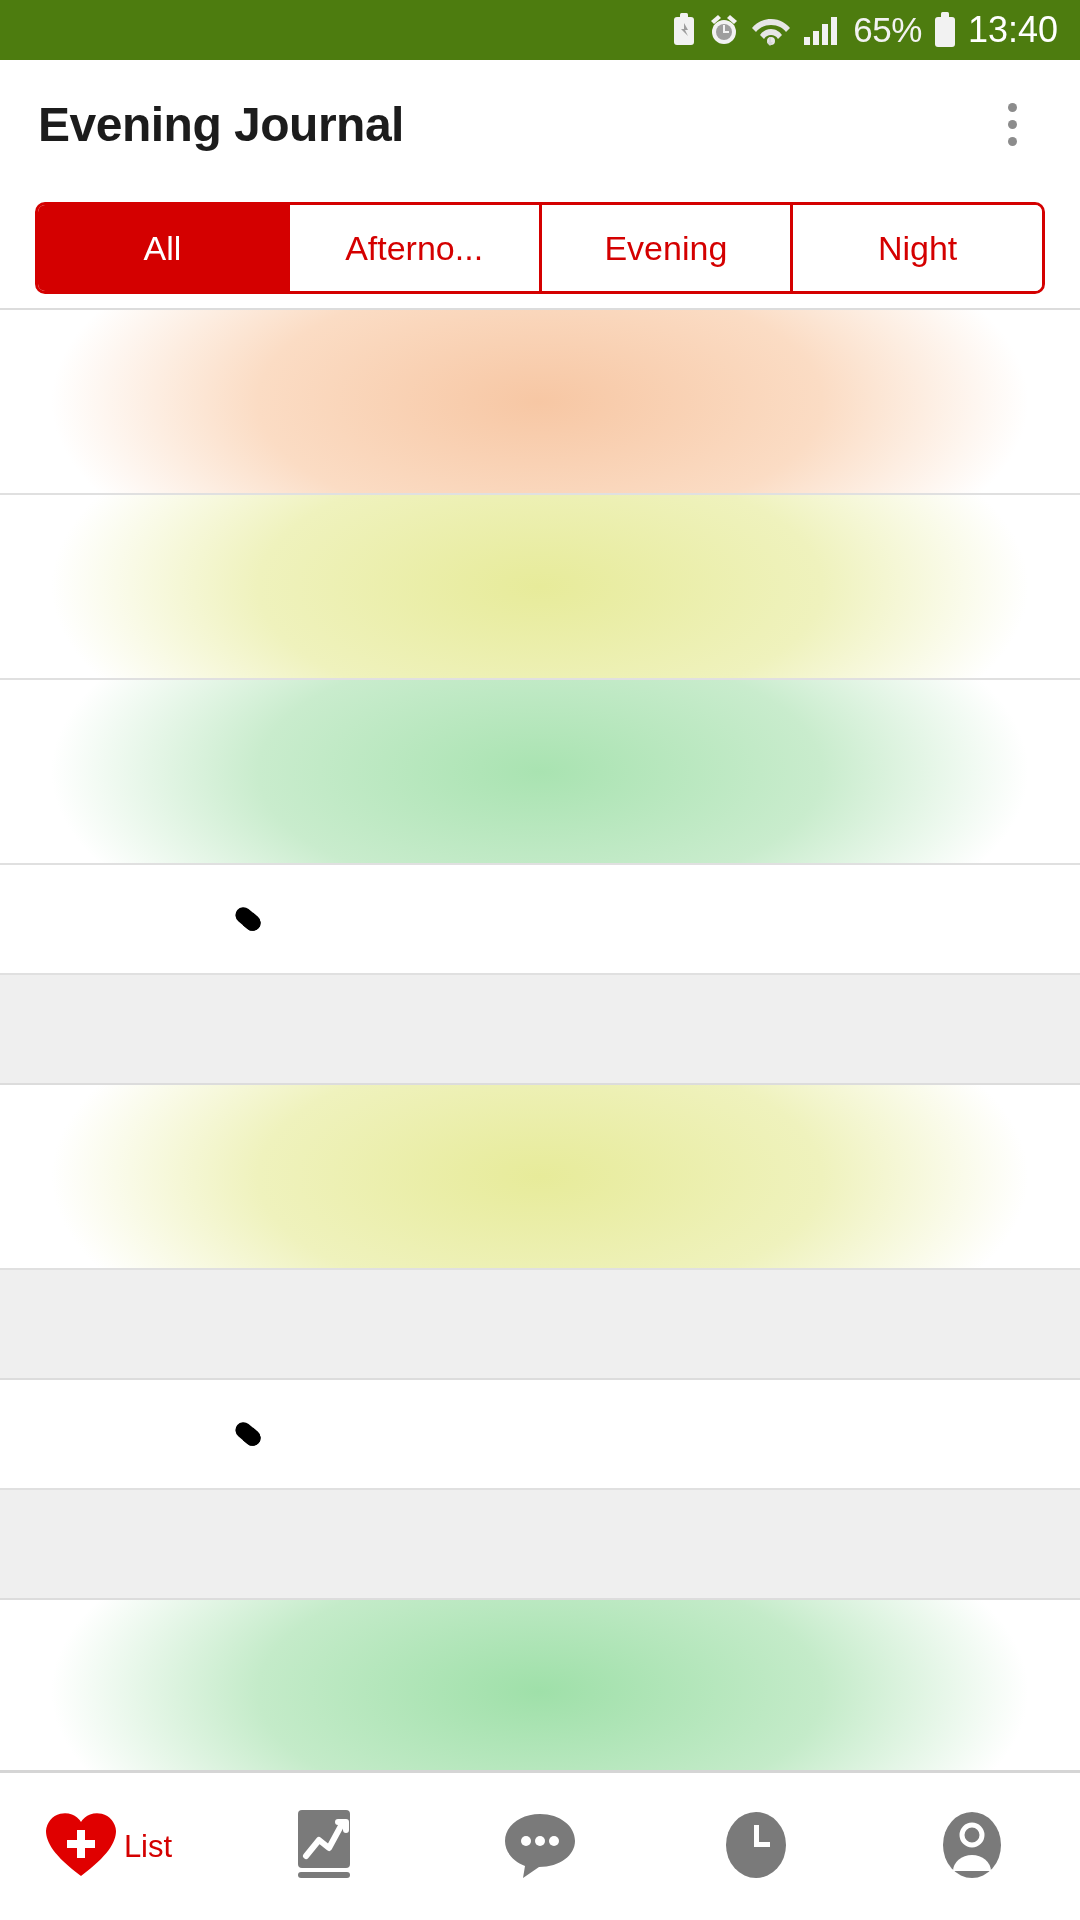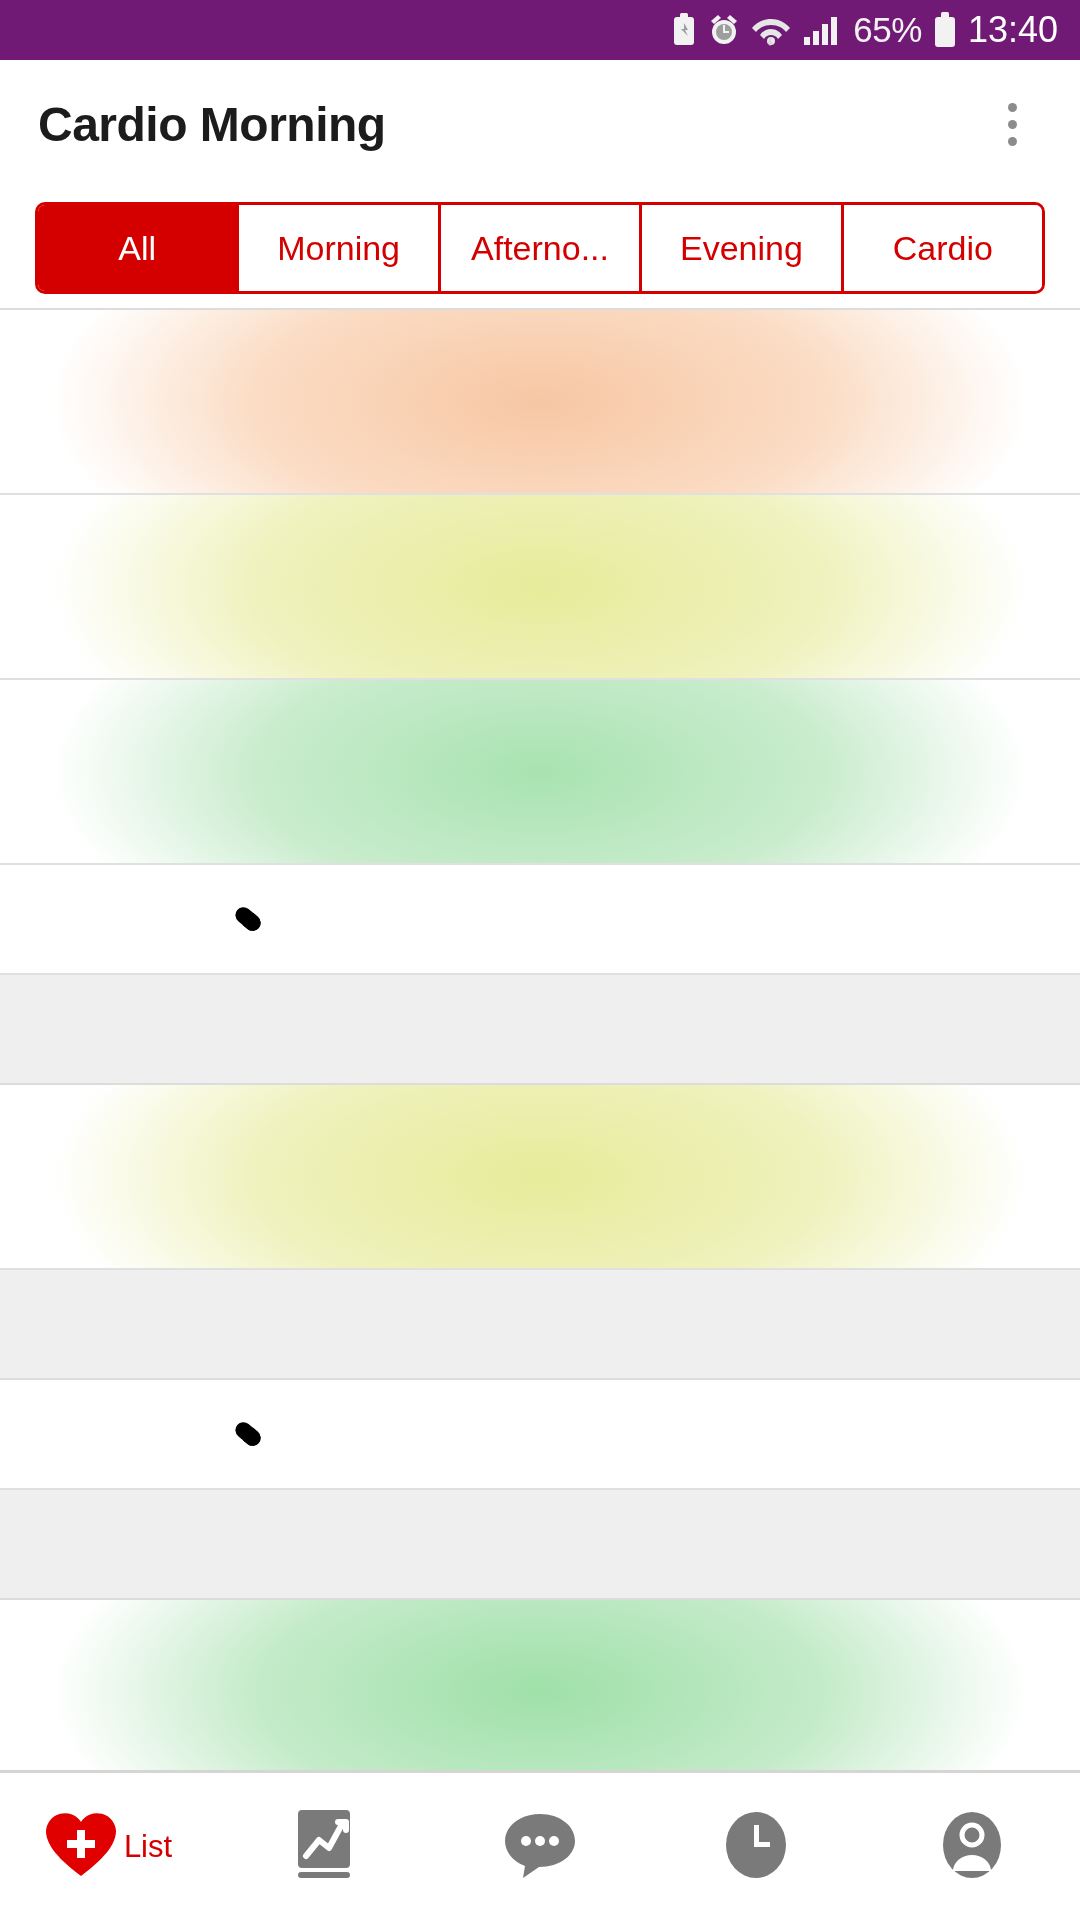--- a/index.html
+++ b/index.html
@@ -6,21 +6,21 @@
   html, body {
     width:1080px; height:1920px;
     font-family:"Liberation Sans", sans-serif;
     background:#ffffff;
     overflow:hidden;
   }
   #app { width:1080px; height:1920px; display:flex; flex-direction:column; position:relative; }
 
   
   .statusbar{
-    height:60px; background:#701a75; flex:0 0 60px;
+    height:60px; background:#4d7c0f; flex:0 0 60px;
     display:flex; align-items:center; justify-content:flex-end;
     padding-right:22px; gap:11px; color:#ffffff;
   }
   .sb-icon{ display:flex; align-items:center; justify-content:center; }
   .sb-text{ font-size:35px; font-weight:400; letter-spacing:-0.5px; color:#f2f2f2; }
   .sb-clock{ font-size:36px; font-weight:400; color:#ffffff; letter-spacing:0px; }
 
   
   .appbar{
     flex:0 0 128px; background:#ffffff; display:flex; align-items:center;
@@ -135,35 +135,34 @@
     <span class="sb-icon">
       <svg width="24" height="36" viewBox="0 0 24 36">
           <rect x="2" y="5" width="20" height="30" rx="3" fill="#f2f2f2"></rect>
           <rect x="8" y="0" width="8" height="6" rx="1.5" fill="#f2f2f2"></rect>
         </svg>
     </span>
     <span class="sb-clock">13:40</span>
   </div>
 
   <div class="appbar">
-    <div class="app-title">Cardio Morning</div>
+    <div class="app-title">Evening Journal</div>
     <div class="overflow">
       <span class="dot"></span>
       <span class="dot"></span>
       <span class="dot"></span>
     </div>
   </div>
 
   <div class="tabwrap">
     <div class="tabs" id="tabs-host">
         <div class="tab active">All</div>
-        <div class="tab">Morning</div>
         <div class="tab">Afterno...</div>
         <div class="tab">Evening</div>
-        <div class="tab">Cardio</div>
+        <div class="tab">Night</div>
       </div>
   </div>
 
   <div class="list" id="list-host">
       <div class="row bp-row">
         <div class="grad g-red"></div>
         <div class="cell-time"></div>
         <div class="cell-sys"></div>
         <div class="cell-slash"></div>
         <div class="cell-dia"></div>

